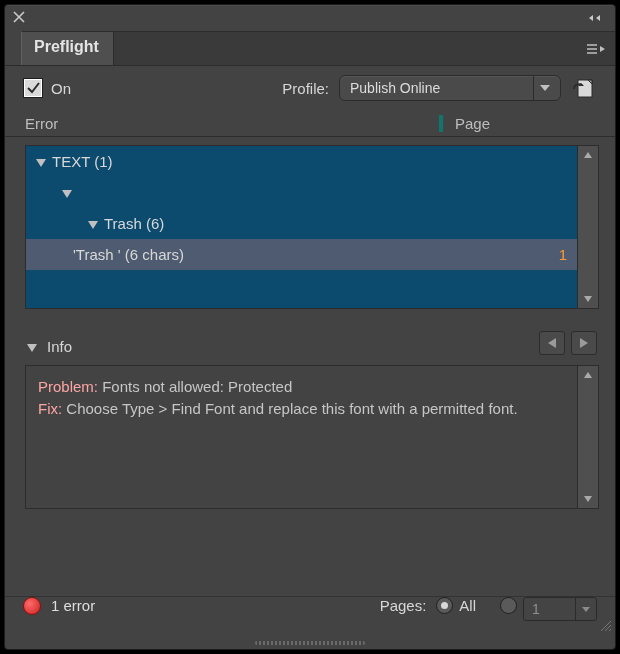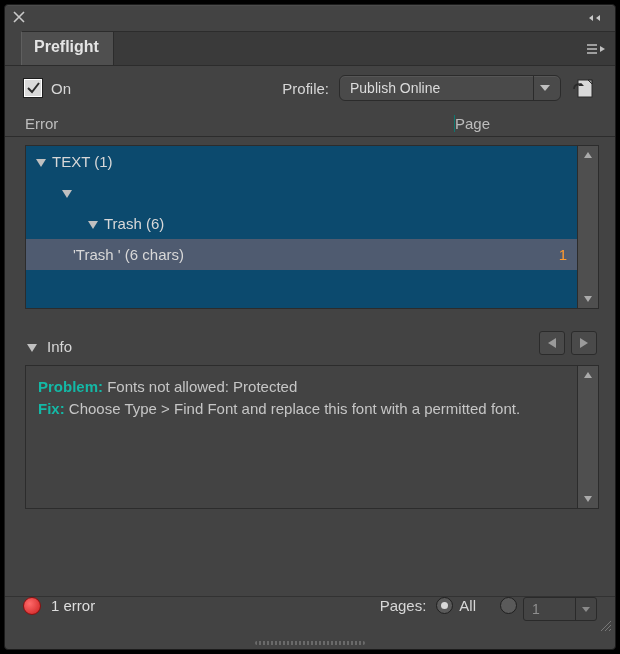--- a/index.html
+++ b/index.html
@@ -20,21 +20,21 @@
   .lbl{color:#d7d7d7;font-size:15px}
   .spacer{flex:1}
   .profLbl{color:#d7d7d7;font-size:15px;margin-right:10px}
   .dd{width:206px;height:24px;background:#4a4a4a;border:1px solid #2b2b2b;border-radius:6px;display:flex;align-items:center;padding:0 4px 0 10px;color:#dcdcdc;font-size:14px;box-shadow:inset 0 1px 0 rgba(255,255,255,.07)}
   .dd .ddv{flex:1}
   .ddarrow{width:22px;display:flex;align-items:center;justify-content:center;border-left:1px solid #2b2b2b;height:100%}
   .embed{margin-left:10px;width:26px;display:flex;align-items:center;justify-content:center}
   
   .cols{display:flex;height:26px;align-items:center;padding:0 20px;color:#bdbdbd;font-size:15px;border-bottom:1px solid #2c2c2c}
   .col-err{flex:1}
-  .col-page{width:140px;border-left:1px solid #0f766e;padding-left:0}
+  .col-page{width:140px;border-left:4px solid #0f766e;padding-left:12px}
   
   .treewrap{margin:8px 16px 0 20px;height:162px;border:1px solid #2c2c2c;background:#0c4a6e;display:flex}
   .tree{flex:1;display:flex;flex-direction:column}
   .sb{width:20px;background:#4f4f4f;border-left:1px solid #2c2c2c;position:relative}
   .sb .up,.sb .dn{position:absolute;left:0;width:100%;height:18px;display:flex;align-items:center;justify-content:center;color:#b0b0b0}
   .sb .up{top:0}.sb .dn{bottom:0}
   .row{display:flex;align-items:center;height:31px;color:#d8d8d8;font-size:15px;padding-right:10px}
   .row .tw{margin-right:6px}
   .row.l0{padding-left:10px}
   .row.l1{padding-left:36px}
@@ -44,21 +44,21 @@
   .row .txt{flex:1;white-space:nowrap;overflow:hidden;text-overflow:ellipsis}
   .row .pg{color:#ff9a2f;font-size:15px;width:20px;text-align:right}
   
   .infoHdr{display:flex;align-items:flex-end;height:34px;padding:12px 18px 0 22px;color:#d7d7d7;font-size:15px}
   .infoHdr .tw2{margin-right:10px}
   .navbtns{display:flex;gap:6px}
   .navbtn{width:24px;height:22px;background:#4a4a4a;border:1px solid #2b2b2b;border-radius:3px;display:flex;align-items:center;justify-content:center;color:#969696}
   
   .infowrap{margin:10px 16px 0 20px;height:142px;border:1px solid #2c2c2c;background:#434343;display:flex}
   .info{flex:1;padding:10px 12px;color:#c6c6c6;font-size:15px;line-height:1.45}
-  .info b{color:#14b8a6;font-weight:700}
+  .info b{color:#fca5a5;font-weight:400}
   
   .footer{position:absolute;left:0;right:0;bottom:0;height:52px;border-top:1px solid #323232}
   .footrow{display:flex;align-items:flex-start;height:40px;padding:0 18px}
   .dot{width:16px;height:16px;border-radius:50%;background:radial-gradient(circle at 35% 35%,#ff6a6a,#cc2020);margin-right:10px;border:1px solid #8a1010}
   .errtxt{color:#dedede;font-size:15px;flex:1}
   .pgsLbl{color:#d7d7d7;font-size:15px;margin-right:10px}
   .radio{width:15px;height:15px;border-radius:50%;border:1px solid #1f1f1f;background:#5a5a5a;display:flex;align-items:center;justify-content:center;margin-right:6px}
   .radio.on::after{content:"";width:7px;height:7px;border-radius:50%;background:#d9d9d9}
   .allLbl{color:#d7d7d7;font-size:15px;margin-right:24px}
   .range{width:72px;height:22px;background:#444;border:1px solid #2a2a2a;border-radius:3px;display:flex;align-items:center;color:#8f8f8f;font-size:14px}

